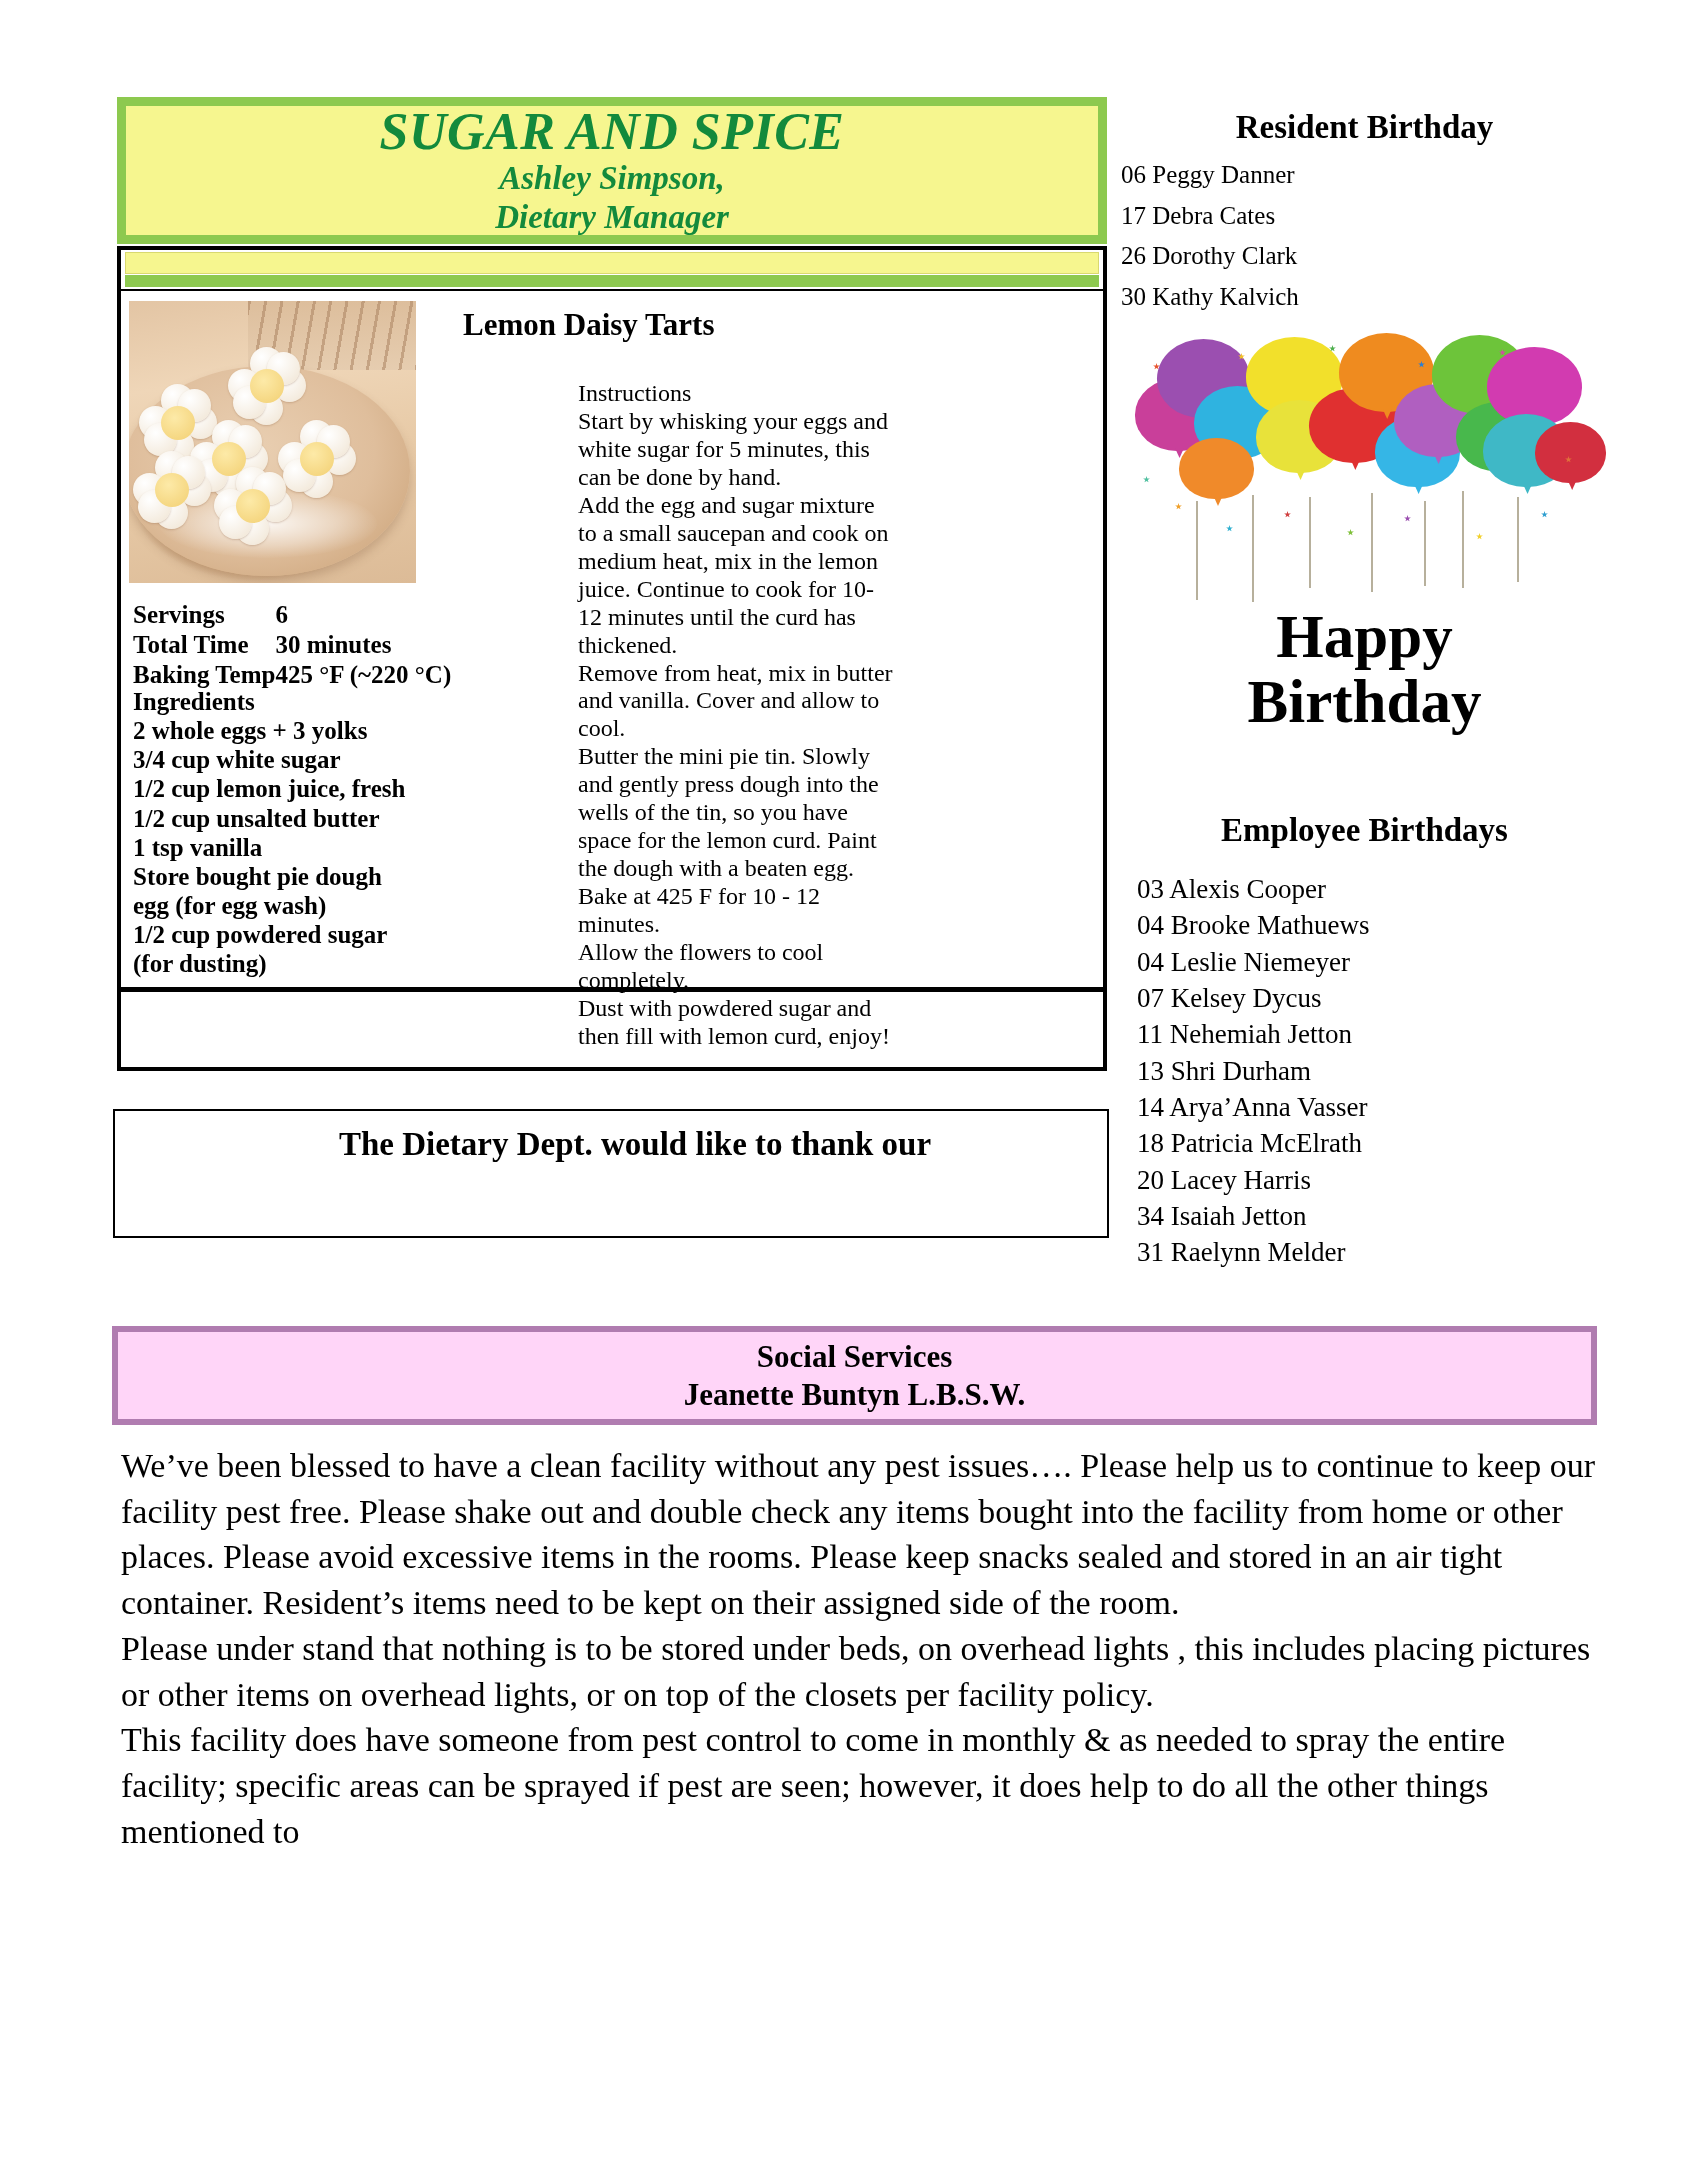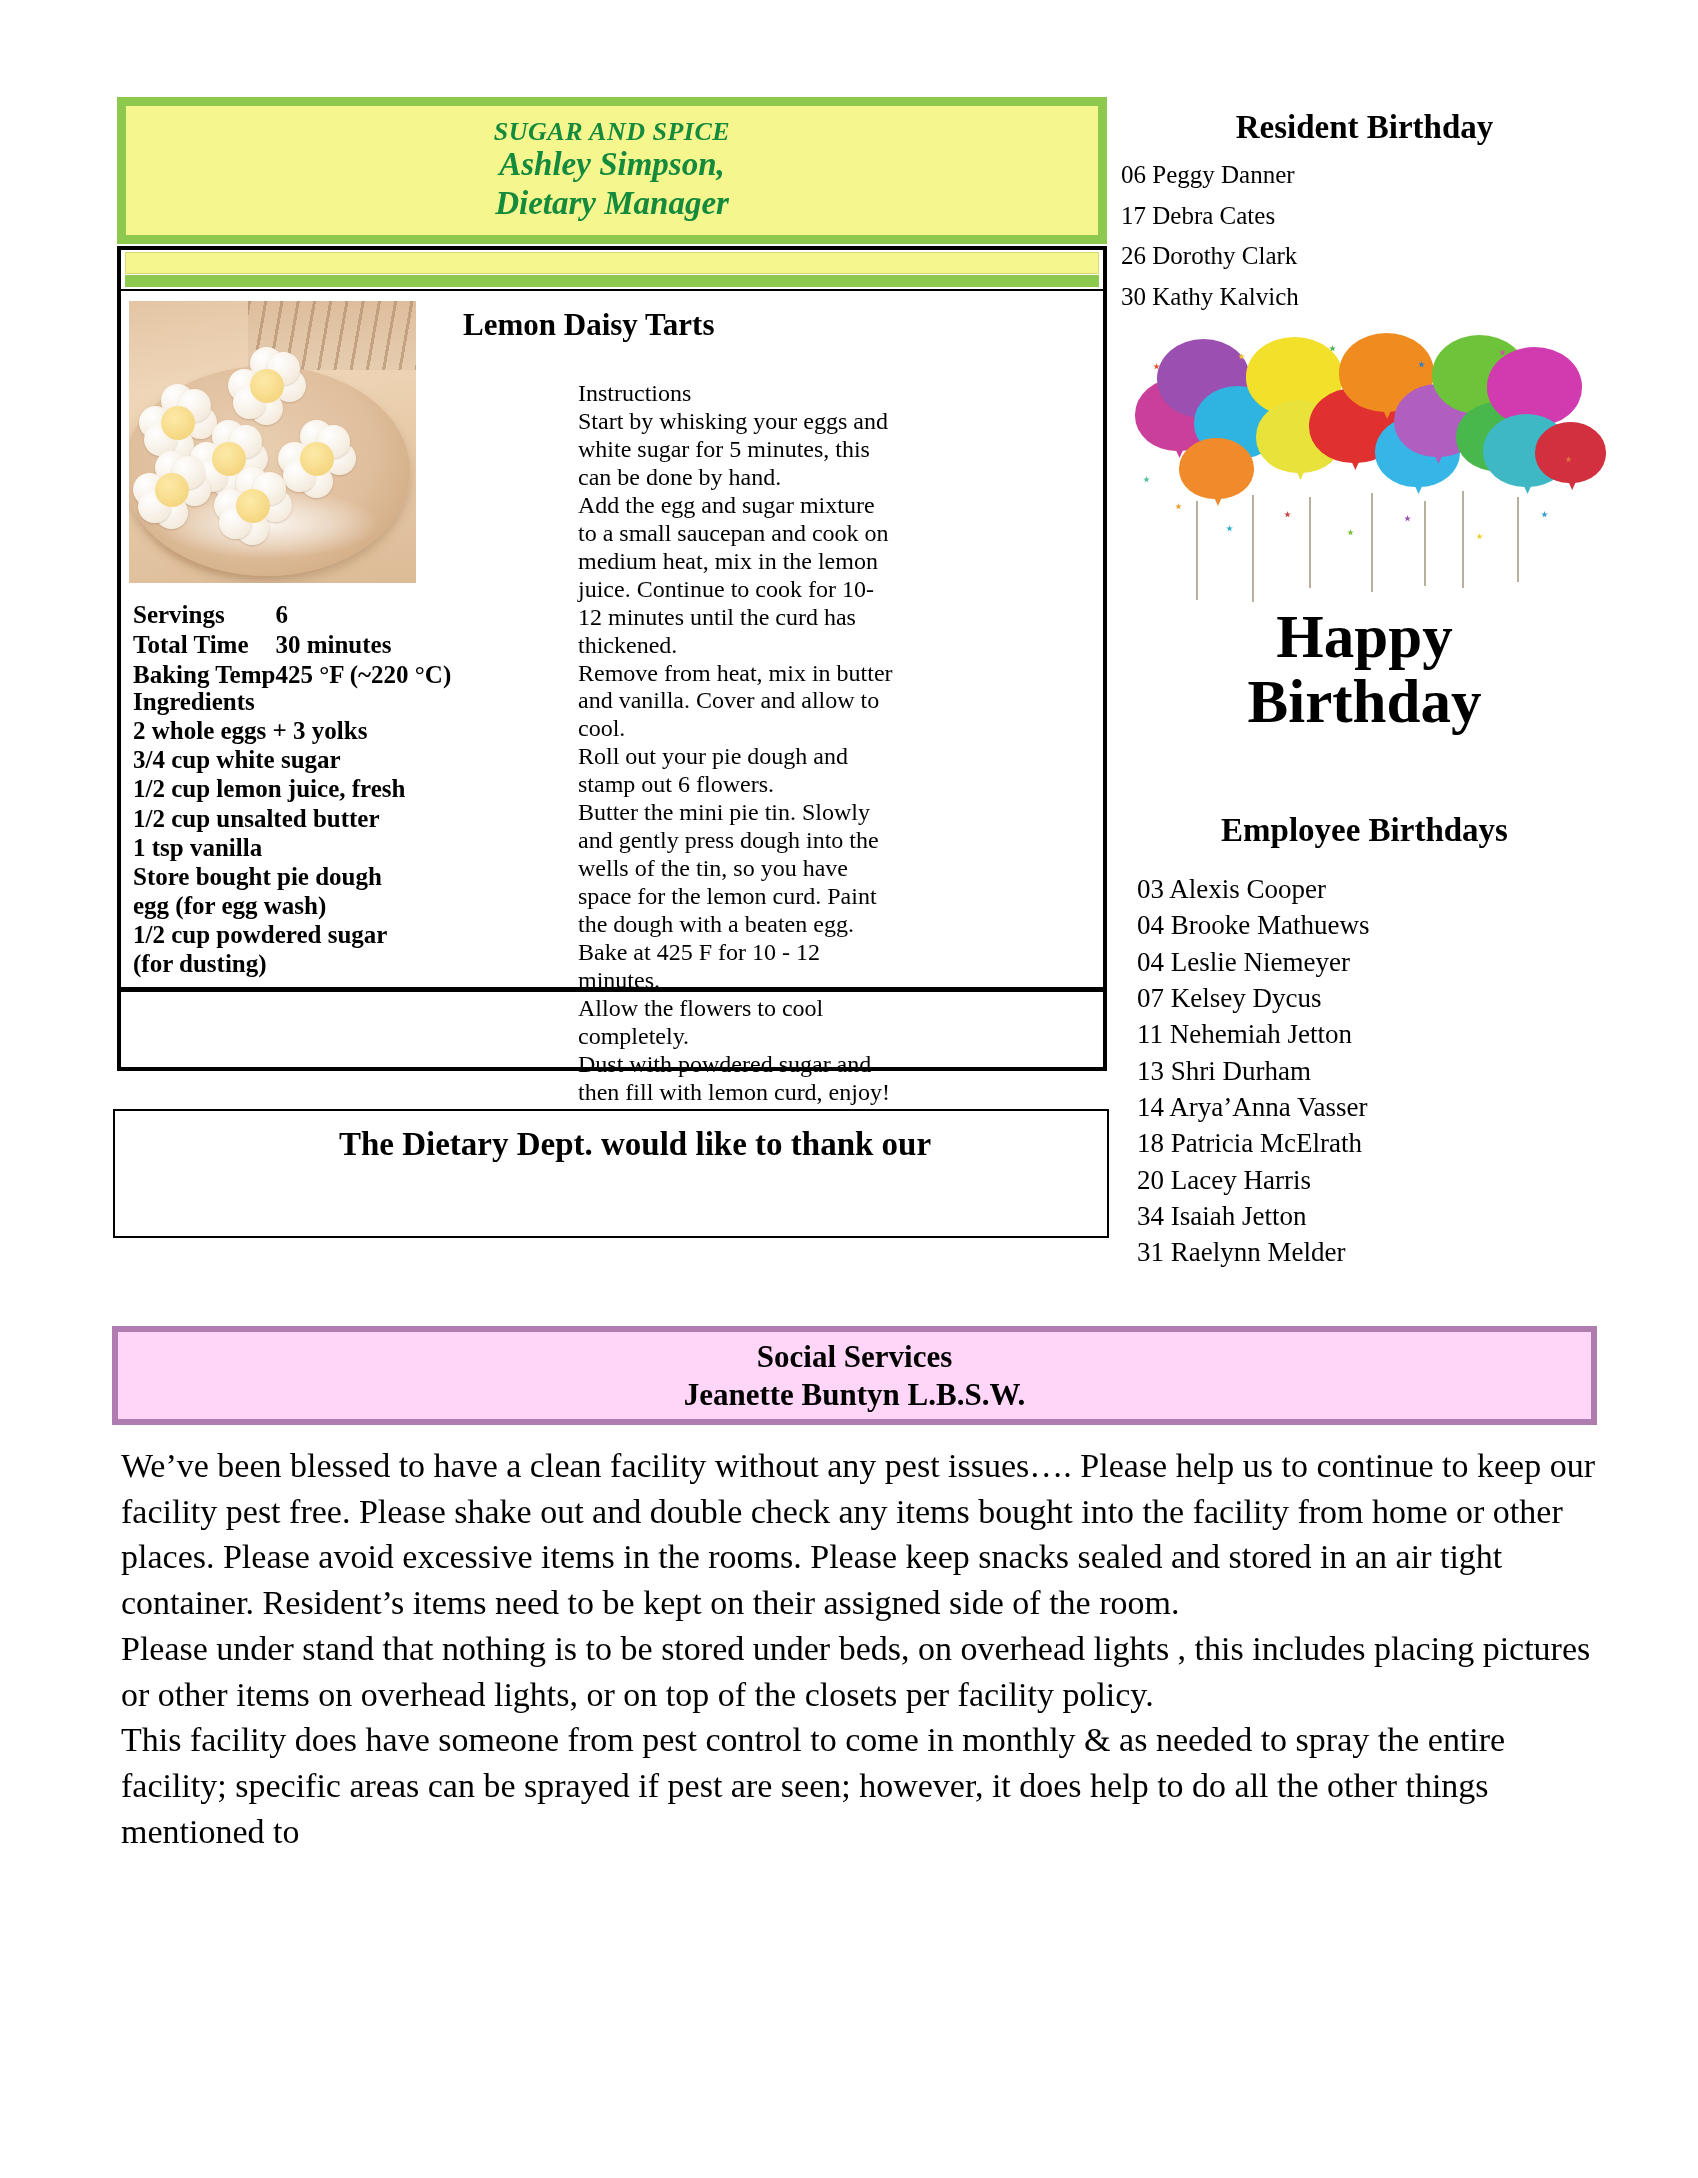--- a/index.html
+++ b/index.html
@@ -28,21 +28,21 @@
     box-sizing: border-box;
     display: flex;
     flex-direction: column;
     align-items: center;
     justify-content: center;
   }
   #sugar-spice-header .hdr-title {
     font-style: italic;
     font-weight: bold;
     color: #138a3c;
-    font-size: 26px;
+    font-size: 52px;
     line-height: 1.06;
     letter-spacing: 0.5px;
   }
   #sugar-spice-header .hdr-sub {
     font-style: italic;
     font-weight: bold;
     color: #138a3c;
     font-size: 33px;
     line-height: 1.18;
   }
@@ -439,21 +439,20 @@
       <div class="ing-line">egg (for egg wash)</div>
       <div class="ing-line">1/2 cup powdered sugar</div>
       <div class="ing-line">(for dusting)</div>
     </div>
 
     <div id="instructions">
       <p>Instructions</p>
       <p>Start by whisking your eggs and white sugar for 5 minutes, this can be done by hand.</p>
       <p>Add the egg and sugar mixture to a small saucepan and cook on medium heat, mix in the lemon juice. Continue to cook for 10-12 minutes until the curd has thickened.</p>
       <p>Remove from heat, mix in butter and vanilla. Cover and allow to cool.</p>
-      <p>Roll out your pie dough and stamp out 6 flowers.</p>
       <p>Butter the mini pie tin. Slowly and gently press dough into the wells of the tin, so you have space for the lemon curd. Paint the dough with a beaten egg.</p>
       <p>Bake at 425 F for 10 - 12 minutes.</p>
       <p>Allow the flowers to cool completely.</p>
       <p>Dust with powdered sugar and then fill with lemon curd, enjoy!</p>
     </div>
 
   </div>
 </div>
 
 <div id="thanks-box">

